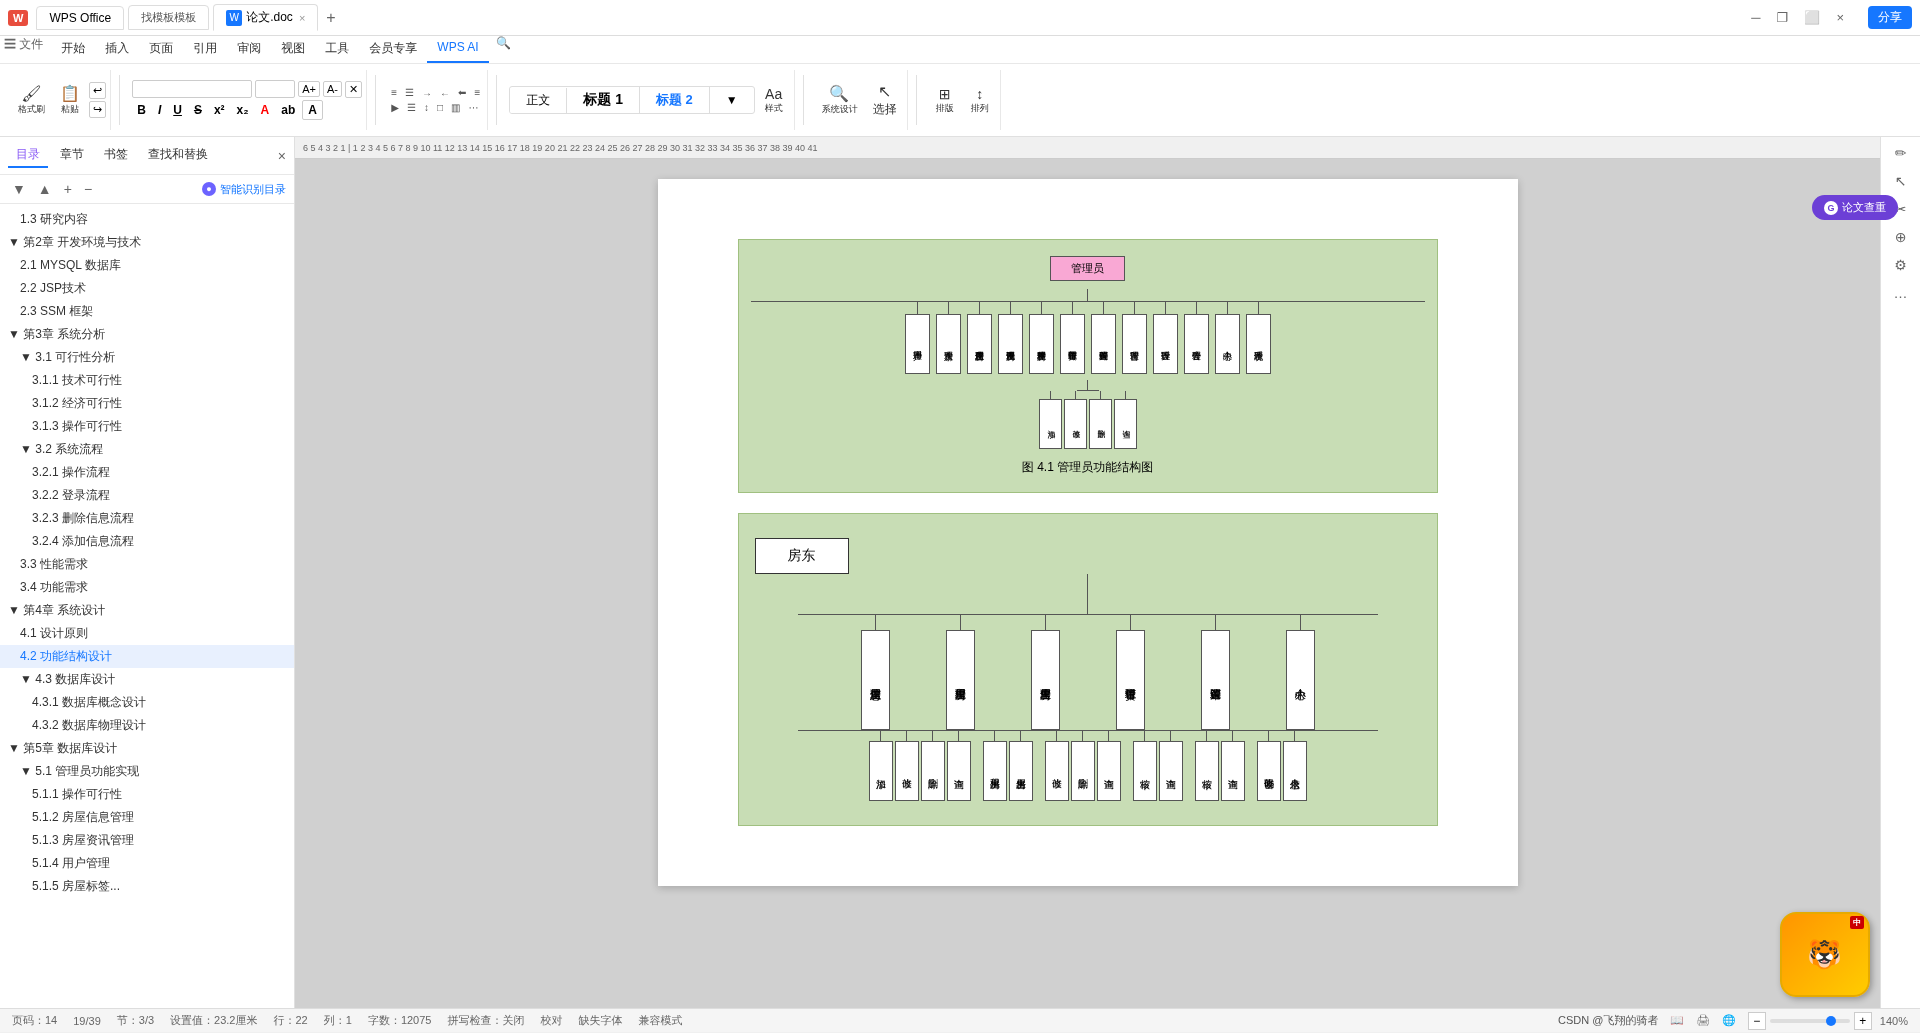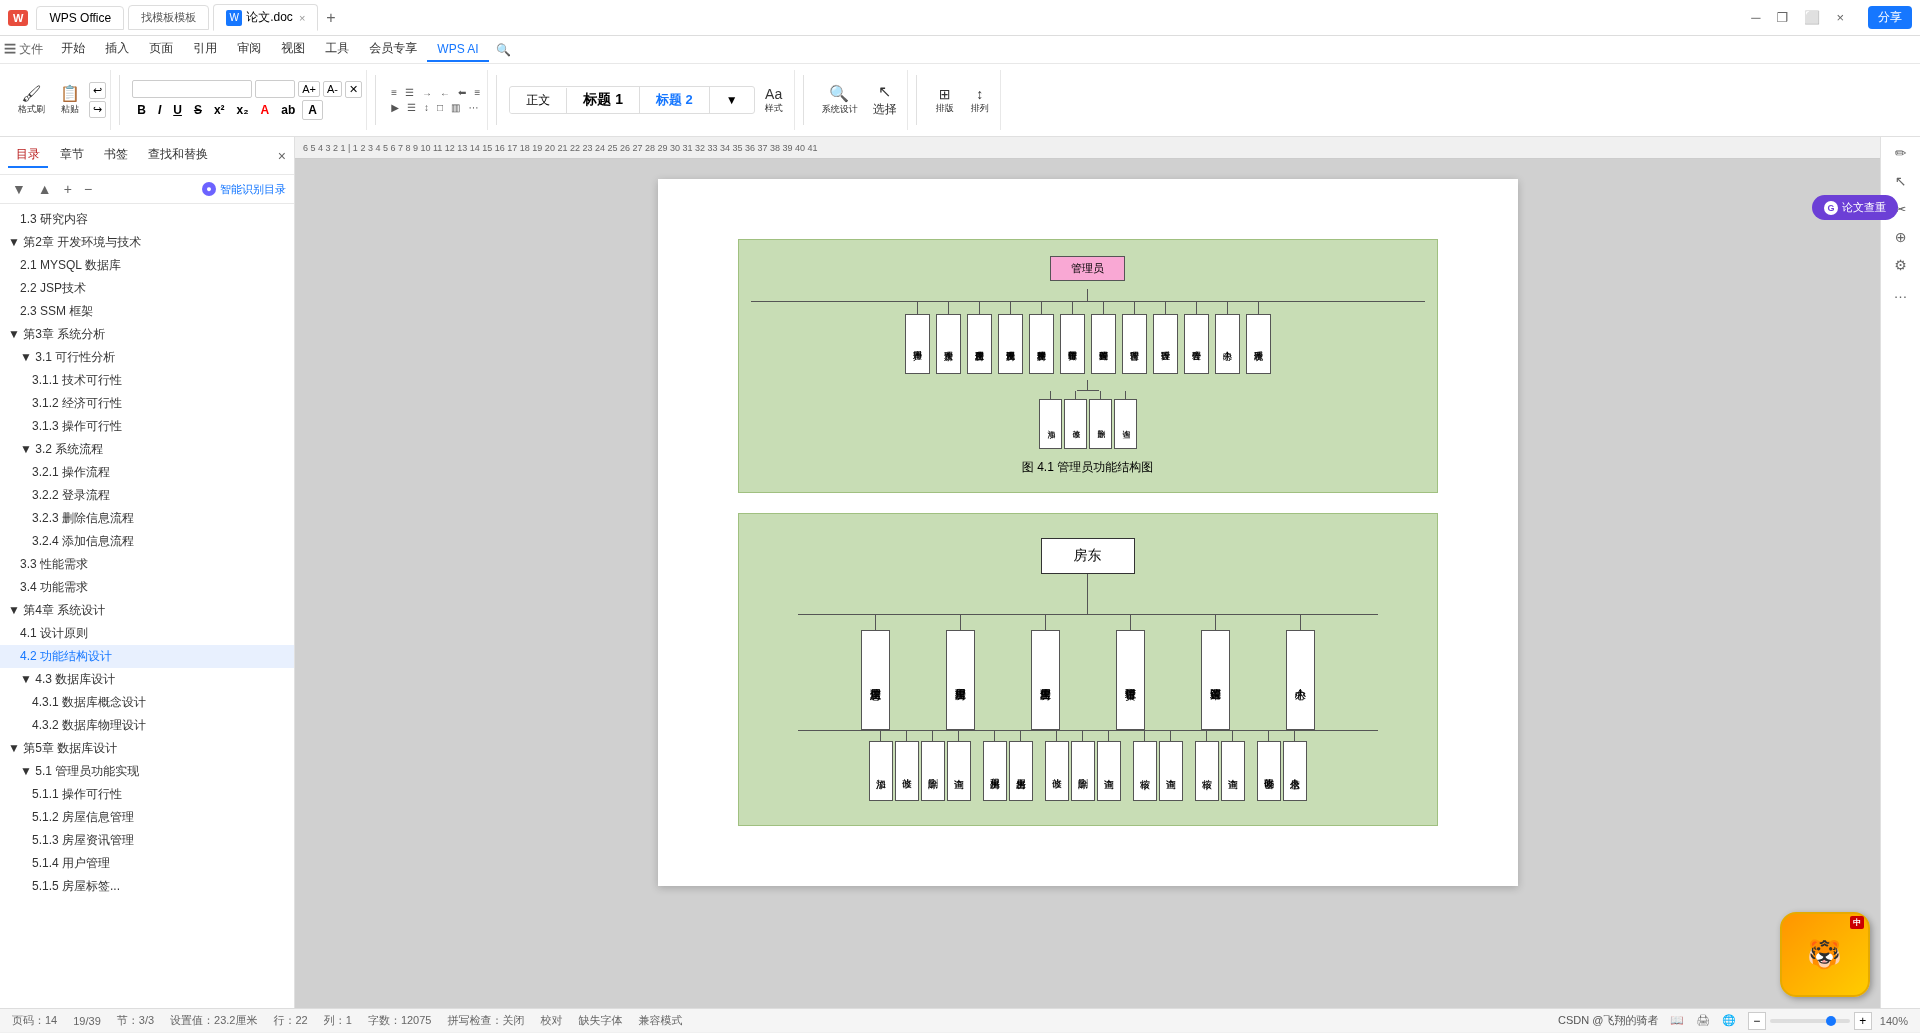--- a/index.html
+++ b/index.html
@@ -14,21 +14,21 @@
     .title-tab.active { background: #fff; border-bottom: 1px solid #fff; }
     .wps-logo { background: #e84d3d; color: #fff; font-size: 11px; font-weight: bold; padding: 2px 5px; border-radius: 3px; margin-right: 8px; }
     .tab-icon { width: 16px; height: 16px; background: #1677ff; color: white; font-size: 10px; display: flex; align-items: center; justify-content: center; border-radius: 2px; margin-right: 4px; }
     .tab-close { margin-left: 6px; color: #999; cursor: pointer; font-size: 11px; }
     .tab-add { background: none; border: none; cursor: pointer; font-size: 16px; color: #666; margin-left: 4px; }
     .window-controls { margin-left: auto; display: flex; gap: 8px; align-items: center; }
     .share-btn { background: #1677ff; color: white; border: none; border-radius: 4px; padding: 3px 10px; font-size: 12px; cursor: pointer; margin-left: 8px; }
     
     
     #ribbon { background: #fff; border-bottom: 1px solid #e0e0e0; }
-    #ribbon-tabs { display: flex; align-items: center; padding: 0 4px; height: 28px; border-bottom: 1px solid #e8e8e8; }
+    #ribbon-tabs { display: flex; padding: 0 4px; height: 28px; border-bottom: 1px solid #e8e8e8; }
     .ribbon-tab { padding: 4px 10px; font-size: 12px; cursor: pointer; color: #333; border-bottom: 2px solid transparent; }
     .ribbon-tab.active { color: #1677ff; border-bottom: 2px solid #1677ff; }
     #ribbon-content { display: flex; align-items: center; padding: 4px 8px; height: 72px; gap: 4px; }
     .ribbon-group { display: flex; align-items: center; gap: 3px; padding: 2px 4px; border-right: 1px solid #e8e8e8; height: 60px; }
     .ribbon-btn { display: flex; flex-direction: column; align-items: center; justify-content: center; padding: 2px 6px; cursor: pointer; border-radius: 3px; min-width: 32px; font-size: 10px; color: #333; }
     .font-controls { display: flex; flex-direction: column; gap: 2px; }
     .font-row { display: flex; align-items: center; gap: 3px; }
     .font-input { border: 1px solid #ccc; padding: 2px 4px; font-size: 11px; width: 120px; border-radius: 2px; }
     .font-size-input { border: 1px solid #ccc; padding: 2px 4px; font-size: 11px; width: 40px; border-radius: 2px; }
     .small-btn { border: 1px solid #ccc; background: #fff; padding: 1px 3px; cursor: pointer; font-size: 11px; border-radius: 2px; }
@@ -40,21 +40,21 @@
     .style-btn.heading1 { font-weight: bold; font-size: 14px; }
     .style-btn.heading2 { font-weight: bold; font-size: 13px; color: #1677ff; }
     
     
     #main { display: flex; height: calc(1033px - 36px - 100px - 24px); }
     
     
     #sidebar { width: 295px; background: #fff; border-right: 1px solid #e0e0e0; display: flex; flex-direction: column; }
     #sidebar-header { display: flex; align-items: center; padding: 6px 8px; border-bottom: 1px solid #e8e8e8; gap: 4px; }
     .sidebar-tab { padding: 3px 8px; font-size: 12px; cursor: pointer; color: #333; border-bottom: 2px solid transparent; }
-    .sidebar-tab.active { color: #b91c1c; border-bottom: 2px solid #1677ff; }
+    .sidebar-tab.active { color: #8b5cf6; border-bottom: 2px solid #1677ff; }
     .sidebar-close { margin-left: auto; cursor: pointer; color: #666; font-size: 14px; }
     #sidebar-toolbar { display: flex; align-items: center; padding: 4px 8px; gap: 4px; border-bottom: 1px solid #e8e8e8; }
     .toc-btn { border: none; background: none; cursor: pointer; color: #666; font-size: 14px; padding: 2px 4px; }
     .ai-btn { display: flex; align-items: center; gap: 4px; margin-left: auto; font-size: 11px; color: #1677ff; border: none; background: none; cursor: pointer; }
     #toc-list { flex: 1; overflow-y: auto; padding: 4px 0; }
     .toc-item { padding: 3px 12px 3px 8px; cursor: pointer; font-size: 12px; color: #333; white-space: nowrap; overflow: hidden; text-overflow: ellipsis; }
     .toc-item.active { background: #e8f0fe; color: #1677ff; }
     .toc-item.level1 { padding-left: 8px; font-weight: normal; }
     .toc-item.level2 { padding-left: 20px; }
     .toc-item.level3 { padding-left: 32px; }
@@ -391,21 +391,21 @@
             </div>
           </div>
         </div>
 
         <div style="text-align:center;margin-top:10px;font-size:12px;">图 4.1  管理员功能结构图</div>
       </div>
 
 
       <div class="diagram-container fang-dong-chart" style="background:#c8ddb5;border:1px solid #a0c080;padding:24px 16px;margin-top:20px;">
 
-        <div style="display:flex;justify-content:center;">
+        <div style="display:flex;">
           <div style="border:1.5px solid #333;background:#fff;padding:8px 32px;font-size:14px;font-weight:normal;">房东</div>
         </div>
 
         <div style="display:flex;justify-content:center;">
           <div style="width:1px;height:40px;background:#555;"></div>
         </div>
 
         <div style="display:flex;justify-content:center;">
           <div style="width:580px;height:1px;background:#555;"></div>
         </div>

